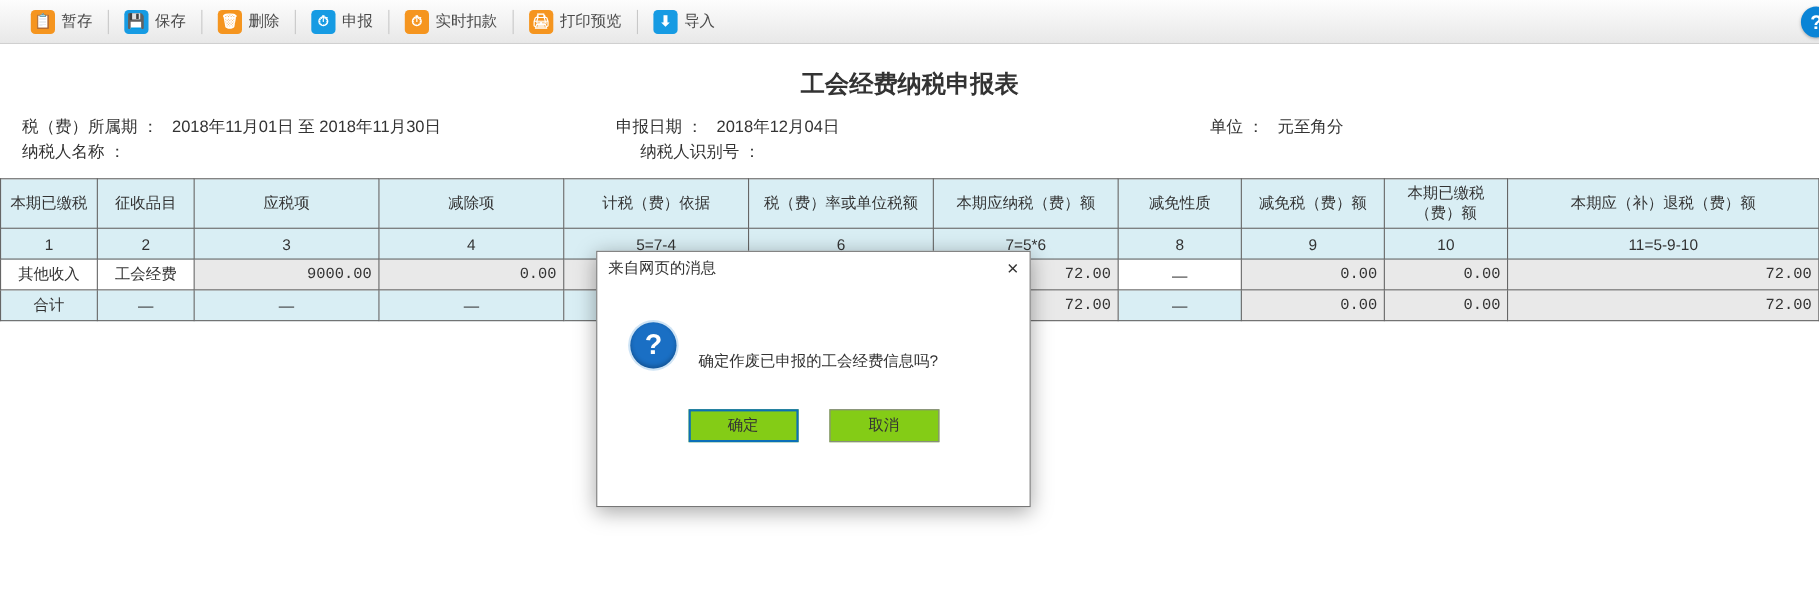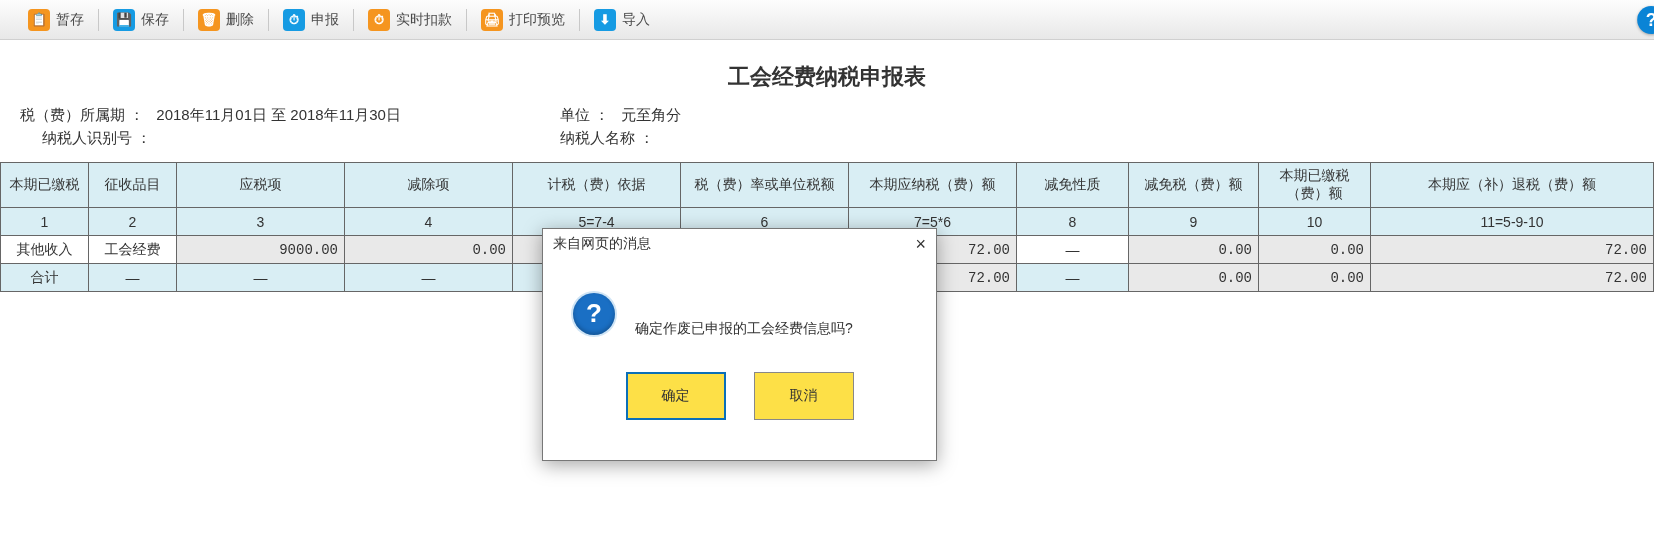--- a/index.html
+++ b/index.html
@@ -58,21 +58,21 @@
   .dialog-title { display:flex; justify-content:space-between; align-items:center; padding: 6px 10px; font-size:14px; }
   .dialog-close { font-size:18px; cursor:default; line-height:1; }
   .dialog-body { display:flex; align-items:center; gap:20px; padding: 30px 20px 10px 30px; }
   .dialog-q {
     width:42px; height:42px; border-radius:50%; background:#1a6fc4; color:#fff;
     display:flex; align-items:center; justify-content:center; font-size:26px; font-weight:bold;
     box-shadow: inset 0 -2px 4px rgba(0,0,0,0.25), 0 0 0 2px #cfe4f5;
   }
   .dialog-msg { font-size:14px;margin-top:31px; }
   .dialog-actions { display:flex; justify-content:center; gap:28px; padding: 24px 0 16px; }
-  .dlg-btn { min-width:100px; height:48px; border:1px solid #888; background:#fde047; font-size:14px; display:flex; align-items:center; justify-content:center; cursor:default; }
+  .dlg-btn { min-width:100px; height:30px; border:1px solid #888; background:#84cc16; font-size:14px; display:flex; align-items:center; justify-content:center; cursor:default; }
   .dlg-btn.primary { border:2px solid #0b6fb8; }
 </style>
 </head>
 <body>
 
 <div class="app">
 
   <div class="toolbar">
     <div class="tb-btn">
       <span class="icon" style="background:#f5951f">📋</span>
@@ -114,33 +114,38 @@
 
   <div class="page-title">工会经费纳税申报表</div>
 
   <div class="meta-block">
     <div class="meta-row">
       <div class="meta-cell m-left">
         <span>税（费）所属期 ：</span>
         <span>&nbsp;</span>
         <span>2018年11月01日 至 2018年11月30日</span>
       </div>
+      <div class="meta-cell m-center">
+        <span>申报日期 ：</span>
+        <span>&nbsp;</span>
+        <span>2018年12月04日</span>
+      </div>
       <div class="meta-cell m-right">
         <span>单位 ：</span>
         <span>&nbsp;</span>
         <span>元至角分</span>
       </div>
     </div>
     <div class="meta-row">
+      <div class="meta-cell m-center">
+        <span>纳税人名称 ：</span>
+        <span></span>
+      </div>
       <div class="meta-cell m-left" style="padding-left:22px">
         <span>纳税人识别号 ：</span>
-        <span></span>
-      </div>
-      <div class="meta-cell m-center">
-        <span>纳税人名称 ：</span>
         <span></span>
       </div>
       <div class="meta-cell m-right"></div>
     </div>
   </div>
 
   <table class="grid">
     <colgroup>
       <col style="width:88px">
         <col style="width:88px">

